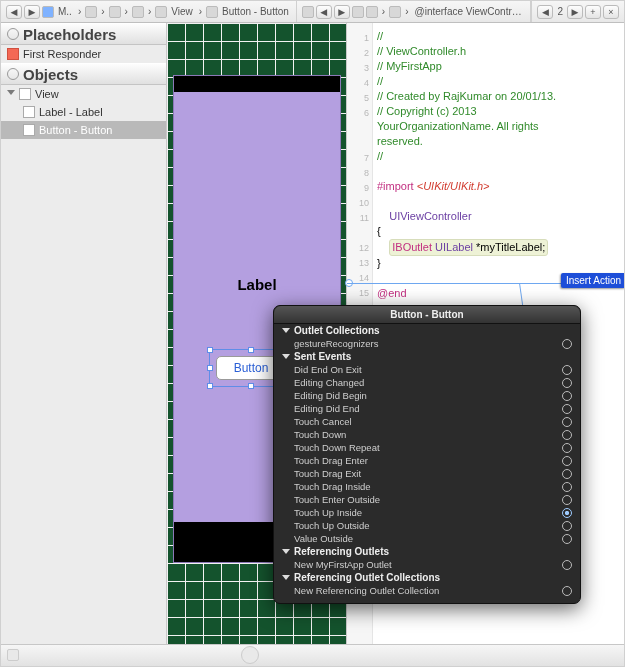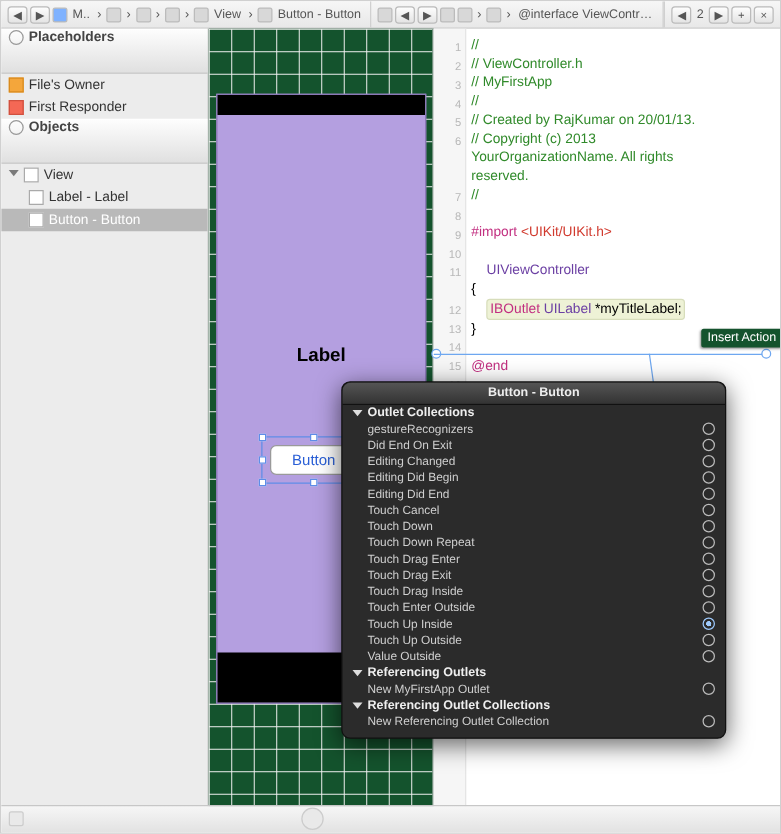--- a/index.html
+++ b/index.html
@@ -8,21 +8,21 @@
 .topbar { height: 22px; display: flex; border-bottom: 1px solid #bfbfbf; background: linear-gradient(#f6f6f6,#e8e8e8); font-size: 10px;}
 .topbar .seg { display: flex; align-items: center; padding: 0 4px; border-right: 1px solid #d0d0d0; }
 .topbar .seg.right { margin-left: auto; border-left:1px solid #d0d0d0; border-right:none;}
 .nav-btn { width: 16px; height: 14px; margin: 0 1px; background: linear-gradient(#fdfdfd,#e4e4e4); border:1px solid #bbb; border-radius:3px; display:flex; align-items:center; justify-content:center; font-size:9px; color:#555; cursor:pointer;}
 .crumb { color:#555; padding:0 3px; }
 .mini-icon { width:12px; height:12px; background:#d8d8d8; border:1px solid #bbb; border-radius:2px; margin:0 1px;}
 .mini-icon.blue{background:#7fb2ff;}
 
 .main { display: flex; height: 622px; }
 .sidebar { width: 166px; background:#ececec; border-right:1px solid #c9c9c9; display:flex; flex-direction:column;}
-.panel-head { height:36px; background:linear-gradient(#fdfdfd,#e0e0e0); border-top:1px solid #fff; border-bottom:1px solid #c4c4c4; display:flex; padding:0 6px; gap:4px; font-size:11px; font-weight:bold; color:#444;}
+.panel-head { height:22px; background:linear-gradient(#fdfdfd,#e0e0e0); border-top:1px solid #fff; border-bottom:1px solid #c4c4c4; display:flex; align-items:center; padding:0 6px; gap:4px; font-size:15px; font-weight:bold; color:#444;}
 .gear{width:12px;height:12px;border-radius:50%;border:1px solid #999;display:inline-block;}
 .tree { font-size:11px;}
 .tree-row { height:18px; display:flex; align-items:center; padding-left:6px; gap:4px; color:#333;}
 .tree-row.indent1{padding-left:22px;text-align:right;}
 .tree-row.sel{background:#b9b9b9; color:#fff;}
 .cube-orange{width:12px;height:12px;background:#f4a63b;border:1px solid #d88a1f;}
 .cube-red{width:12px;height:12px;background:#f46855;border:1px solid #d0503f;}
 .disclose{width:0;height:0;border-left:5px solid #7a7a7a;border-top:4px solid transparent;border-bottom:4px solid transparent;}
 .disclose.open{border-left:4px solid transparent;border-right:4px solid transparent;border-top:5px solid #7a7a7a;}
 .sq{width:12px;height:12px;background:#fff;border:1px solid #aaa;}
@@ -39,34 +39,34 @@
 .sel-handles i.tl{top:-3px;left:-3px}.sel-handles i.tr{top:-3px;right:-3px}.sel-handles i.bl{bottom:-3px;left:-3px}.sel-handles i.br{bottom:-3px;right:-3px}
 .sel-handles i.tm{top:-3px;left:calc(50% - 3px)}.sel-handles i.bm{bottom:-3px;left:calc(50% - 3px)}
 .sel-handles i.ml{top:calc(50% - 3px);left:-3px}.sel-handles i.mr{top:calc(50% - 3px);right:-3px}
 
 .editor { flex:1; background:#fff; position:relative; padding:6px 0 0 0; font-family:Menlo,Monaco,monospace; font-size:11px;}
 .gutter{position:absolute;left:0;top:0;bottom:0;width:26px;background:#f6f6f6;border-right:1px solid #e5e5e5;color:#b8b8b8;font-size:9px;text-align:right;padding:8px 3px 0 0;line-height:15px;}
 .code{margin-left:30px;line-height:15px;}
 .code .c{color:#308a2a;}
 .code .k{color:#c22f80;}
 .code .t{color:#6b3fa3;}
-.code .s{color:#d13a2e;}
+.code .s{color:#d13a2e;font-style:italic;}
 .code .bb{display:inline-block;background:#eef2d6;border:1px solid #d7ddbb;border-radius:3px;padding:0 2px;}
 .conn-line{position:absolute;height:1px;background:#6ea7f0;top:260px;left:0;right:10px;}
 .conn-dot{position:absolute;width:8px;height:8px;border-radius:50%;border:1.5px solid #6ea7f0;background:#fff;top:256px;left:-2px;}
 .conn-dot.end{left:auto;right:7px;}
-.insert-badge{position:absolute;top:240px;right:-2px;background:#14532d;color:#fff;font-size:10px;padding:2px 5px;border-radius:2px;box-shadow: -1px 1px 2px rgba(0,0,0,.4);}
+.insert-badge{position:absolute;top:250px;right:-2px;background:#1d4ed8;color:#fff;font-size:10px;padding:2px 5px;border-radius:2px;box-shadow: -1px 1px 2px rgba(0,0,0,.4);}
 .diag-line{position:absolute;top:260px;right:104px;width:1px;height:300px;background:#6ea7f0;transform-origin:top;transform:rotate(-8deg);}
 
 .popover{position:absolute;left:272px;top:304px;width:308px;background:#2b2b2b;border:1px solid #111;border-radius:7px;box-shadow:0 5px 20px rgba(0,0,0,.6);color:#e8e8e8;font-size:10px;padding-bottom:6px;}
 .pop-title{background:linear-gradient(#555,#333);text-align:center;font-size:10px;font-weight:bold;color:#eee;padding:3px 0;border-radius:7px 7px 0 0;border-bottom:1px solid #111;}
 .pop-body{max-height:300px;}
 .pop-section{display:flex;align-items:center;padding:1px 8px;font-weight:bold;color:#eee;}
 .pop-section .tri{width:0;height:0;border-left:4px solid transparent;border-right:4px solid transparent;border-top:5px solid #ddd;margin-right:4px;}
-.pop-item{display:flex;align-items:flex-start;justify-content:space-between;padding:1px 8px 1px 20px;color:#cfcfcf;font-size:9.5px;}
+.pop-item{display:flex;align-items:flex-end;justify-content:space-between;padding:1px 8px 1px 20px;color:#cfcfcf;font-size:9.5px;}
 .pop-item .ring{width:10px;height:10px;border-radius:50%;border:1.3px solid #bbb;}
 .pop-item.hot .ring{background:radial-gradient(circle,#9ecbff 35%,transparent 40%);border-color:#9ecbff;}
 
 .bottom-bar{position:absolute;bottom:0;left:0;right:0;height:22px;background:linear-gradient(#f6f6f6,#e2e2e2);border-top:1px solid #c7c7c7;}
 .bottom-bar .round{width:18px;height:18px;border-radius:50%;background:#e9e9e9;border:1px solid #ccc;position:absolute;left:240px;top:1px;}
 .bottom-bar .sq2{width:12px;height:12px;background:#e9e9e9;border:1px solid #ccc;position:absolute;left:6px;top:4px;border-radius:2px;}
 </style>
 </head>
 <body>
 
@@ -110,24 +110,20 @@
 </div>
 
 <div class="main">
 
   <div class="sidebar">
     <div class="panel-head">
       <span class="gear"></span>
       <span>Placeholders</span>
     </div>
     <div class="tree">
-      <div class="tree-row">
-        <span class="cube-orange"></span>
-        <span>File's Owner</span>
-      </div>
       <div class="tree-row">
         <span class="cube-red"></span>
         <span>First Responder</span>
       </div>
     </div>
     <div class="panel-head">
       <span class="gear"></span>
       <span>Objects</span>
     </div>
     <div class="tree">
@@ -203,20 +199,24 @@
   <div class="pop-title">Button - Button</div>
   <div class="pop-body" id="pop-body">
       <div class="pop-section">
         <span class="tri"></span>
         <span>Outlet Collections</span>
       </div>
       <div class="pop-item">
         <span>gestureRecognizers</span>
         <span class="ring"></span>
       </div>
+      <div class="pop-section">
+        <span class="tri"></span>
+        <span>Sent Events</span>
+      </div>
       <div class="pop-item">
         <span>Did End On Exit</span>
         <span class="ring"></span>
       </div>
       <div class="pop-item">
         <span>Editing Changed</span>
         <span class="ring"></span>
       </div>
       <div class="pop-item">
         <span>Editing Did Begin</span>

